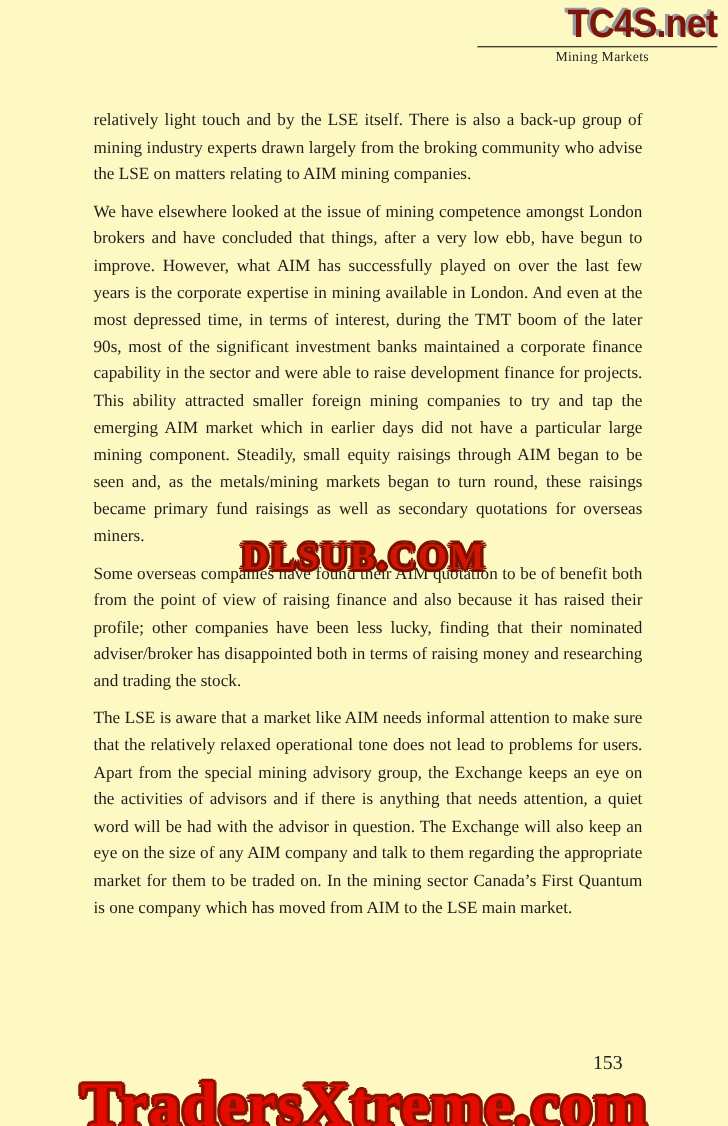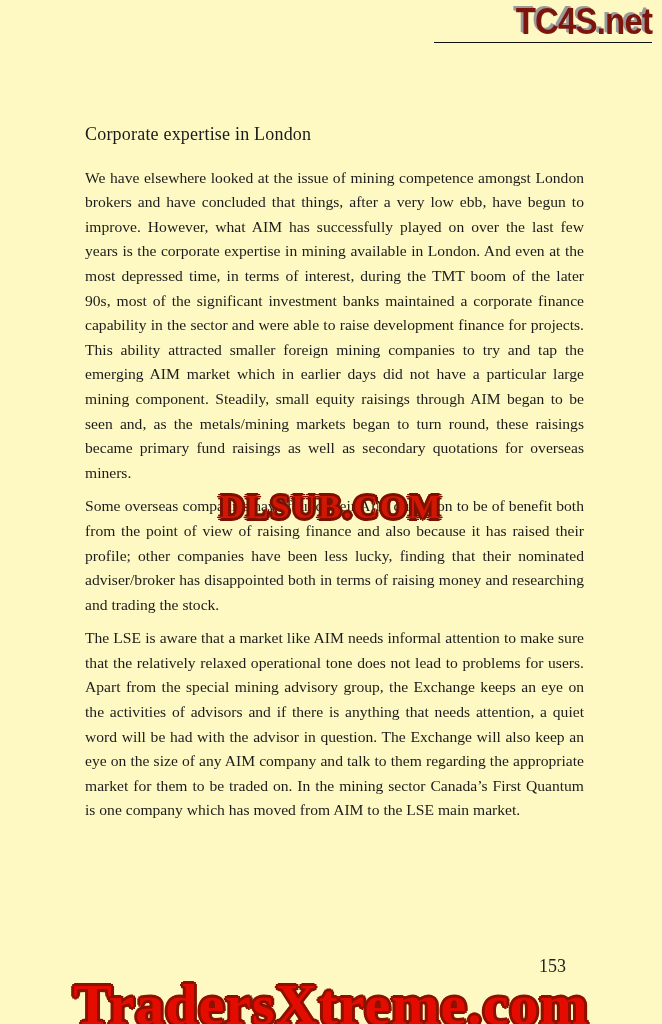--- a/index.html
+++ b/index.html
@@ -101,24 +101,25 @@
   }
 </style>
 </head>
 <body>
 
 <div class="page">
 
   <header class="header">
     <div class="logo">TC4S.net</div>
     <div class="header-rule"></div>
+    <div class="header-subtitle">Mining Markets</div>
   </header>
 
   <main class="content">
-    <h2 class="section-heading">Corporate expertise in London</h2>
+    <p>relatively light touch and by the LSE itself. There is also a back-up group of mining industry experts drawn largely from the broking community who advise the LSE on matters relating to AIM mining companies.</p>
     <p>We have elsewhere looked at the issue of mining competence amongst London brokers and have concluded that things, after a very low ebb, have begun to improve. However, what AIM has successfully played on over the last few years is the corporate expertise in mining available in London. And even at the most depressed time, in terms of interest, during the TMT boom of the later 90s, most of the significant investment banks maintained a corporate finance capability in the sector and were able to raise development finance for projects. This ability attracted smaller foreign mining companies to try and tap the emerging AIM market which in earlier days did not have a particular large mining component. Steadily, small equity raisings through AIM began to be seen and, as the metals/mining markets began to turn round, these raisings became primary fund raisings as well as secondary quotations for overseas miners.</p>
     <p>Some overseas companies have found their AIM quotation to be of benefit both from the point of view of raising finance and also because it has raised their profile; other companies have been less lucky, finding that their nominated adviser/broker has disappointed both in terms of raising money and researching and trading the stock.</p>
     <p>The LSE is aware that a market like AIM needs informal attention to make sure that the relatively relaxed operational tone does not lead to problems for users. Apart from the special mining advisory group, the Exchange keeps an eye on the activities of advisors and if there is anything that needs attention, a quiet word will be had with the advisor in question. The Exchange will also keep an eye on the size of any AIM company and talk to them regarding the appropriate market for them to be traded on. In the mining sector Canada’s First Quantum is one company which has moved from AIM to the LSE main market.</p>
   </main>
 
   <div class="watermark-center">DLSUB.COM</div>
 
   <div class="page-number">153</div>
 
   <div class="watermark-bottom">TradersXtreme.com</div>

